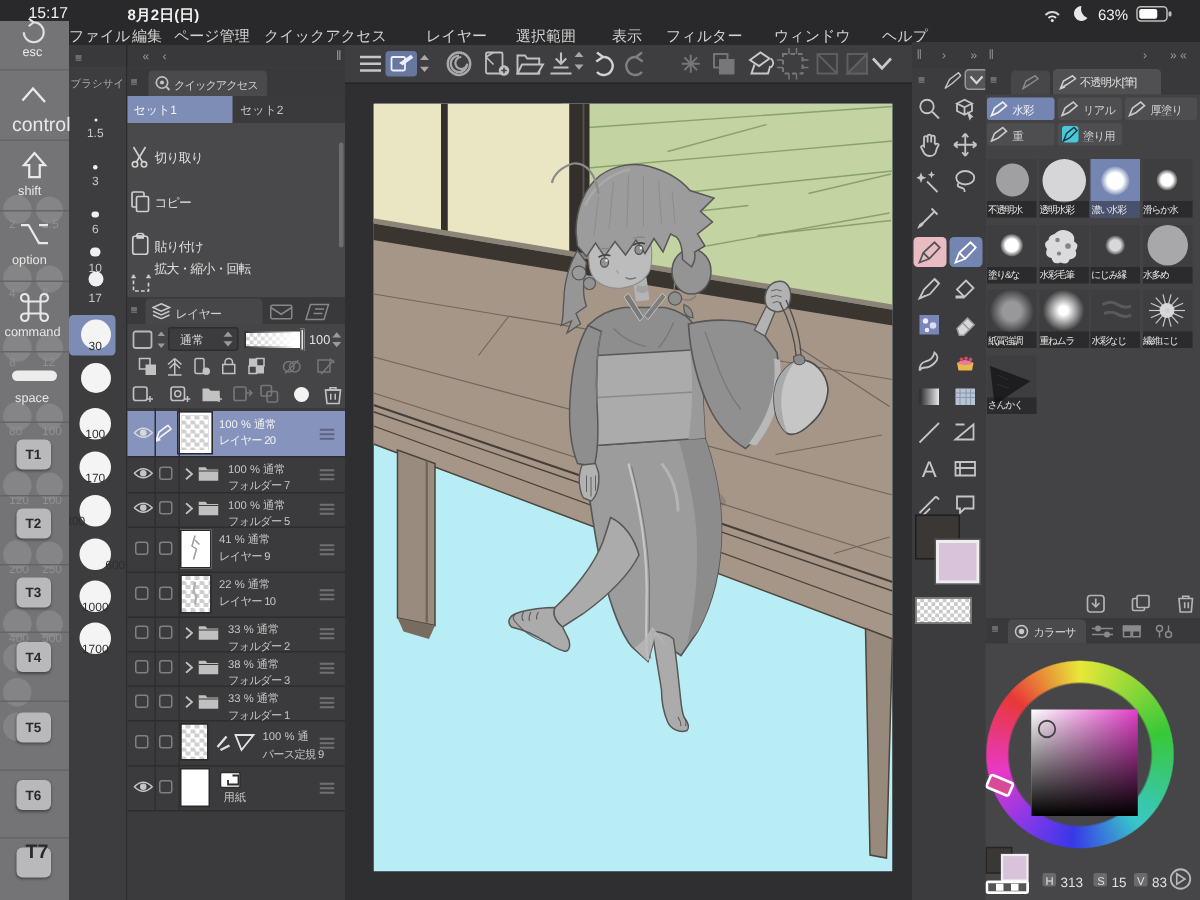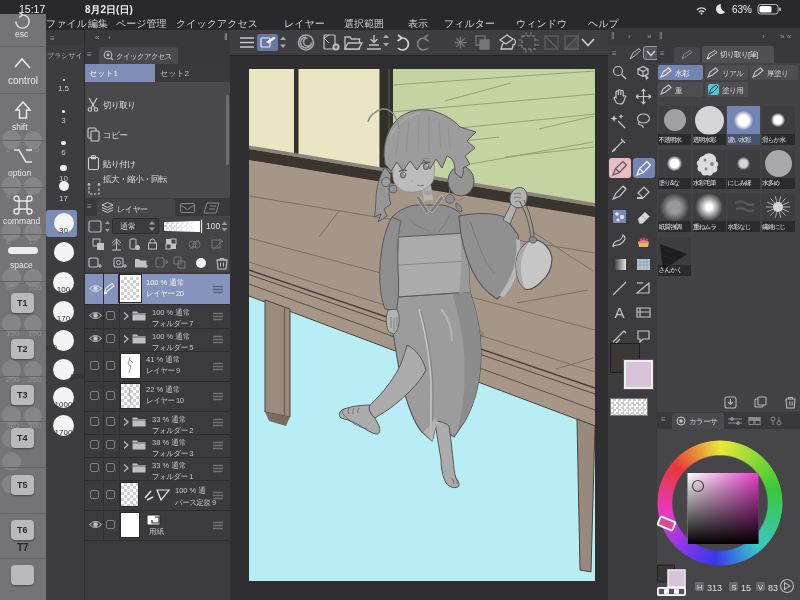--- a/index.html
+++ b/index.html
@@ -630,21 +630,21 @@
 <div class="txt" style="left:660px;top:49px;font-size:8px;color:#9a9a9a">≡</div>
 <div class="abs" style="left:674px;top:47px;width:26px;height:16px;background:#47474a;border-radius:3px 3px 0 0"></div>
 <svg class="abs" style="left:681px;top:50px" width="13" height="10" viewBox="0 0 13 10">
         <path d="M1 9 L3 4 L9 0.5 L11 2.5 L5 6.5 Z" fill="none" stroke="#8a8a8c" stroke-width="1"></path>
       </svg>
 <div class="abs" style="left:702px;top:46px;width:72px;height:17px;background:#505053;border-radius:3px 3px 0 0"></div>
 <svg class="abs" style="left:706px;top:50px" width="13" height="10" viewBox="0 0 13 10">
         <path d="M1 9 L3 4 L9 0.5 L11 2.5 L5 6.5 Z" fill="none" stroke="#d0d0d0" stroke-width="1"></path>
         <path d="M1 9 L4 8" stroke="#d0d0d0"></path>
       </svg>
-<div class="txt" style="left:720px;top:50px;font-size:7.5px;color:#e0e0e0;letter-spacing:-0.6px">切り取り[筆]</div>
+<div class="txt" style="left:720px;top:50px;font-size:7.5px;color:#e0e0e0;letter-spacing:-0.6px">不透明水[筆]</div>
 <div class="abs" style="left:658px;top:65px;width:45px;height:15px;background:#7585b2;border-radius:2px"></div><svg class="abs" style="left:660px;top:67px" width="12" height="11" viewBox="0 0 12 11">
         <path d="M1 10 L3 5 L8.5 1 L11 3.5 L5.5 8 Z M1 10 L3.5 9" fill="none" stroke="#f0f0f0" stroke-width="1.1"></path>
       </svg><div class="txt" style="left:675px;top:69px;font-size:7.5px;color:#f4f4f4;letter-spacing:-0.5px">水彩</div>
 <div class="abs" style="left:705px;top:65px;width:43px;height:15px;background:#4e4e51;border-radius:2px"></div><svg class="abs" style="left:707px;top:67px" width="12" height="11" viewBox="0 0 12 11">
         <path d="M1 10 L3 5 L8.5 1 L11 3.5 L5.5 8 Z M1 10 L3.5 9" fill="none" stroke="#c8c8c8" stroke-width="1.1"></path>
       </svg><div class="txt" style="left:722px;top:69px;font-size:7.5px;color:#cecece;letter-spacing:-0.5px">リアル</div>
 <div class="abs" style="left:750px;top:65px;width:48px;height:15px;background:#4e4e51;border-radius:2px"></div><svg class="abs" style="left:752px;top:67px" width="12" height="11" viewBox="0 0 12 11">
         <path d="M1 10 L3 5 L8.5 1 L11 3.5 L5.5 8 Z M1 10 L3.5 9" fill="none" stroke="#c8c8c8" stroke-width="1.1"></path>
       </svg><div class="txt" style="left:767px;top:69px;font-size:7.5px;color:#cecece;letter-spacing:-0.5px">厚塗り</div>
 <div class="abs" style="left:658px;top:82px;width:45px;height:15px;background:#4e4e51;border-radius:2px"></div><svg class="abs" style="left:660px;top:84px" width="12" height="11" viewBox="0 0 12 11">
@@ -855,21 +855,21 @@
 <div class="abs" style="left:0;top:467px;width:46px;height:1px;background:#646466"></div>
 <div class="abs" style="left:0;top:513px;width:46px;height:1px;background:#646466"></div>
 <div class="abs" style="left:0;top:558px;width:46px;height:1px;background:#646466"></div>
 <svg class="abs" style="left:13px;top:12px" width="19" height="19" viewBox="0 0 20 20">
         <path d="M10 3 a7 7 0 1 1 -7 7 M10 3 l-3.5 -2.5 M10 3 l-3.5 2.8" fill="none" stroke="#e0e0e0" stroke-width="1.5"></path>
       </svg>
 <div class="txt" style="left:15px;top:29px;font-size:8.5px;color:#e8e8e8">esc</div>
 <svg class="abs" style="left:13px;top:55px" width="20" height="16" viewBox="0 0 20 16">
         <path d="M2 12 L9 4 L17 13" fill="none" stroke="#e8e8e8" stroke-width="1.6"></path>
       </svg>
-<div class="txt" style="left:8px;top:75px;font-size:10px;color:#e8e8e8">control</div>
+<div class="txt" style="left:8px;top:75px;font-size:13px;color:#e8e8e8">control</div>
 <svg class="abs" style="left:13px;top:101px" width="20" height="20" viewBox="0 0 20 20">
         <path d="M10 1 L17 9 H13.5 V17 H6.5 V9 H3 Z" fill="none" stroke="#e8e8e8" stroke-width="1.5"></path>
       </svg>
 <div class="txt" style="left:12px;top:122px;font-size:8.5px;color:#e8e8e8">shift</div>
 <svg class="abs" style="left:13px;top:148px" width="20" height="16" viewBox="0 0 20 16">
         <path d="M1 2 h5 l7 12 h6 M13 2 h6" fill="none" stroke="#e8e8e8" stroke-width="1.5"></path>
       </svg>
 <div class="txt" style="left:8px;top:168px;font-size:8.5px;color:#e8e8e8">option</div>
 <svg class="abs" style="left:12px;top:194px" width="22" height="22" viewBox="0 0 22 22">
         <path d="M7 7 H15 V15 H7 Z M7 7 H4.5 A2.5 2.5 0 1 1 7 4.5 Z M15 7 V4.5 A2.5 2.5 0 1 1 17.5 7 Z M15 15 H17.5 A2.5 2.5 0 1 1 15 17.5 Z M7 15 V17.5 A2.5 2.5 0 1 1 4.5 15 Z" fill="none" stroke="#e8e8e8" stroke-width="1.4"></path>
@@ -883,12 +883,12 @@
 <div class="txt" style="left:17px;top:344px;font-size:9px;color:#2a2a2a;font-weight:bold">T2</div>
 <div class="abs" style="left:11px;top:385px;width:23px;height:20px;background:#b9b9bb;border-radius:4px;box-shadow:0 1px 2px rgba(0,0,0,0.4)"></div>
 <div class="txt" style="left:17px;top:390px;font-size:9px;color:#2a2a2a;font-weight:bold">T3</div>
 <div class="abs" style="left:11px;top:428px;width:23px;height:20px;background:#b9b9bb;border-radius:4px;box-shadow:0 1px 2px rgba(0,0,0,0.4)"></div>
 <div class="txt" style="left:17px;top:433px;font-size:9px;color:#2a2a2a;font-weight:bold">T4</div>
 <div class="abs" style="left:11px;top:475px;width:23px;height:20px;background:#b9b9bb;border-radius:4px;box-shadow:0 1px 2px rgba(0,0,0,0.4)"></div>
 <div class="txt" style="left:17px;top:480px;font-size:9px;color:#2a2a2a;font-weight:bold">T5</div>
 <div class="abs" style="left:11px;top:520px;width:23px;height:20px;background:#b9b9bb;border-radius:4px;box-shadow:0 1px 2px rgba(0,0,0,0.4)"></div>
 <div class="txt" style="left:17px;top:525px;font-size:9px;color:#2a2a2a;font-weight:bold">T6</div>
 <div class="abs" style="left:11px;top:565px;width:23px;height:20px;background:#b9b9bb;border-radius:4px;box-shadow:0 1px 2px rgba(0,0,0,0.4)"></div>
-<div class="txt" style="left:17px;top:542px;font-size:10px;color:#2a2a2a;font-weight:bold">T7</div></path></div>
+<div class="txt" style="left:17px;top:560px;font-size:13px;color:#2a2a2a;font-weight:bold">T7</div></path></div>
 </body></html>

